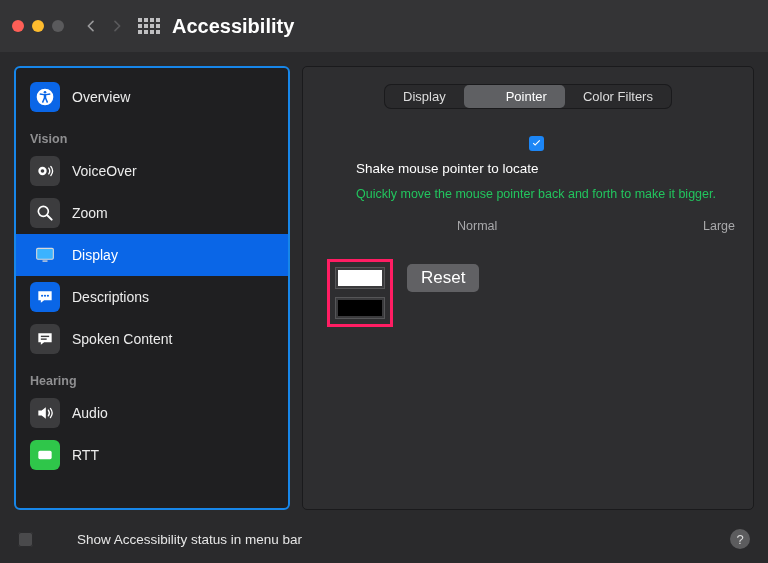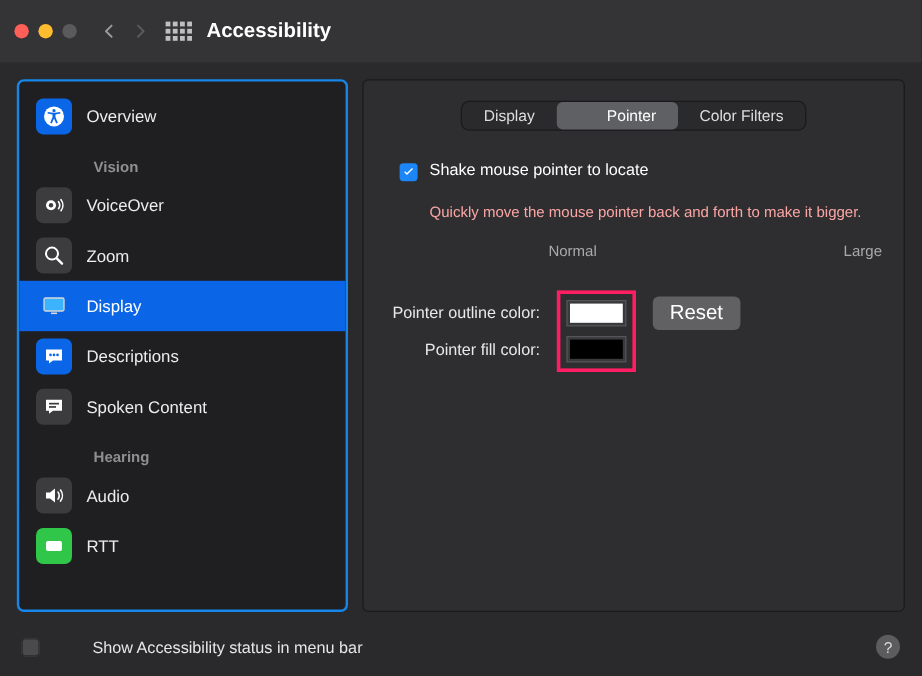--- a/index.html
+++ b/index.html
@@ -11,48 +11,48 @@
   .dot { width: 12px; height: 12px; border-radius: 50%; }
   .dot-close { background: #ff5f57; }
   .dot-min { background: #febc2e; }
   .dot-max { background: #5a5a5c; } 
 
   .navbtn { width: 26px; height: 26px; color: #8a8a8c; display: flex; align-items: center; justify-content: center; font-size: 18px; border-radius: 5px; }
   .apps-grid { margin: 0 10px 0 6px; width: 26px; height: 26px; display: flex; align-items: center; justify-content: center; }
   .apps-grid span { width: 3.5px; height: 3.5px; background:#bfbfc1; display:block; }
   .apps-grid .wrap { display:grid; grid-template-columns:repeat(4,3.5px); grid-template-rows:repeat(3,3.5px); gap:2.5px; }
 
-  .title { font-size: 17px; font-weight: 600; color: #fff; }
+  .title { font-size: 20px; font-weight: 600; color: #fff; }
 
   .search { margin-left: auto; width: 176px; height: 26px; background: #2f2f31; border-radius: 5px; display:flex; align-items:center; padding:0 8px; box-shadow: inset 0 0 0 1px #1e1e20; }
   .search svg { width:13px; height:13px; fill:#8a8a8c; flex:none; }
   .search input { flex:1; background:none; border:0; outline:0; color:#eee; font-size:13px; margin-left:6px; }
   .search input::placeholder { color:#8a8a8c; }
 
   
   .body { display:flex; gap:12px; padding: 14px 14px 8px 14px; height: 466px; }
   .sidebar { width: 276px; background:#1f1f21; border-radius:6px; border:2.5px solid #1786e9; padding:8px 0; overflow:hidden; position:relative; }
-  .side-sec-title { font-size:12.5px; color:#8f8f91; font-weight:600; padding: 14px 14px 4px 14px; margin-left: 48px; }
+  .side-sec-title { font-size:12.5px; color:#8f8f91; font-weight:600; padding: 14px 14px 4px 14px; }
   .side-item { height:42px; display:flex; align-items:center; gap:12px; padding:0 14px; color:#ececec; font-size:14px; }
   .side-item.active { background:#0a66e7; color:#fff; }
   .side-ic { width:30px; height:30px; border-radius:6px; display:flex; align-items:center; justify-content:center; flex:none; }
   .side-ic svg { width:20px; height:20px; }
 
   
   .main { flex:1; background:#2e2e30; border-radius:5px; border:1px solid #1a1a1c; padding:18px 14px 14px 14px; position:relative; }
   .tabs { display:flex; justify-content:center; margin-bottom:26px; }
   .tabgrp { display:flex; background:#2a2a2c; border-radius:6px; box-shadow:0 0 0 1px #1a1a1c; }
   .tab { font-size:13px; color:#ddd; padding:4px 18px; border-radius:5px; }
   .tab.sel { background:#5f6063; color:#fff;padding-left:42px; }
 
-  .row { display:flex; align-items:flex-start; gap:10px; margin-bottom:8px; }
+  .row { display:flex; align-items:center; gap:10px; margin-bottom:8px;flex-direction:column; }
   .chk { width:15px; height:15px; border-radius:3px; background:#1c86f6; display:flex; align-items:center; justify-content:center; margin-top:2px; }
   .chk svg { width:11px; height:11px; fill:#fff; }
   .chk-lbl { font-size:13.5px; color:#fff; }
-  .chk-desc { font-size:12.5px; color:#fca5a5; max-width:360px; line-height:1.35; margin-top:20px; }
+  .chk-desc { font-size:12.5px; color:#22c55e; max-width:360px; line-height:1.35; margin-top:10px; }
 
   .pointer-size { margin:16px 0 6px 16px; }
   .ps-row { display:flex; align-items:center; gap:6px; }
   .ps-label { font-size:13.5px; color:#e8e8e8; white-space:nowrap; }
   .slider { flex:1; position:relative; height:20px; padding-top:9px; margin-right:6px; }
   .track { height:3px; background:#57575a; border-radius:2px; position:relative; }
   .tick { position:absolute; top:-3px; width:1.5px; height:9px; background:#6f6f72; }
   .knob { position:absolute; top:1px; left:0%; width:7px; height:18px; background:#a6a6a8; border-radius:3px; box-shadow:0 1px 1px rgba(0,0,0,.4) inset, 0 1px 1px rgba(0,0,0,.5); transform:translateX(-50%); }
   .ps-scale { display:flex; justify-content:space-between; font-size:12.5px; color:#a9a9ab; margin:6px 4px 0 124px; }
 
@@ -224,24 +224,20 @@
     </div>
 
     <div class="pointer-size">
       <div class="ps-scale">
         <span>Normal</span>
         <span>Large</span>
       </div>
     </div>
 
     <div class="color-area">
-      <div class="color-labels">
-        <div>Pointer outline color:</div>
-        <div>Pointer fill color:</div>
-      </div>
       <div class="swatches">
         <div class="swatch-wrap">
             <div class="swatch white"></div>
           </div>
         <div class="swatch-wrap">
             <div class="swatch black"></div>
           </div>
       </div>
       <button class="reset">Reset</button>
     </div>

